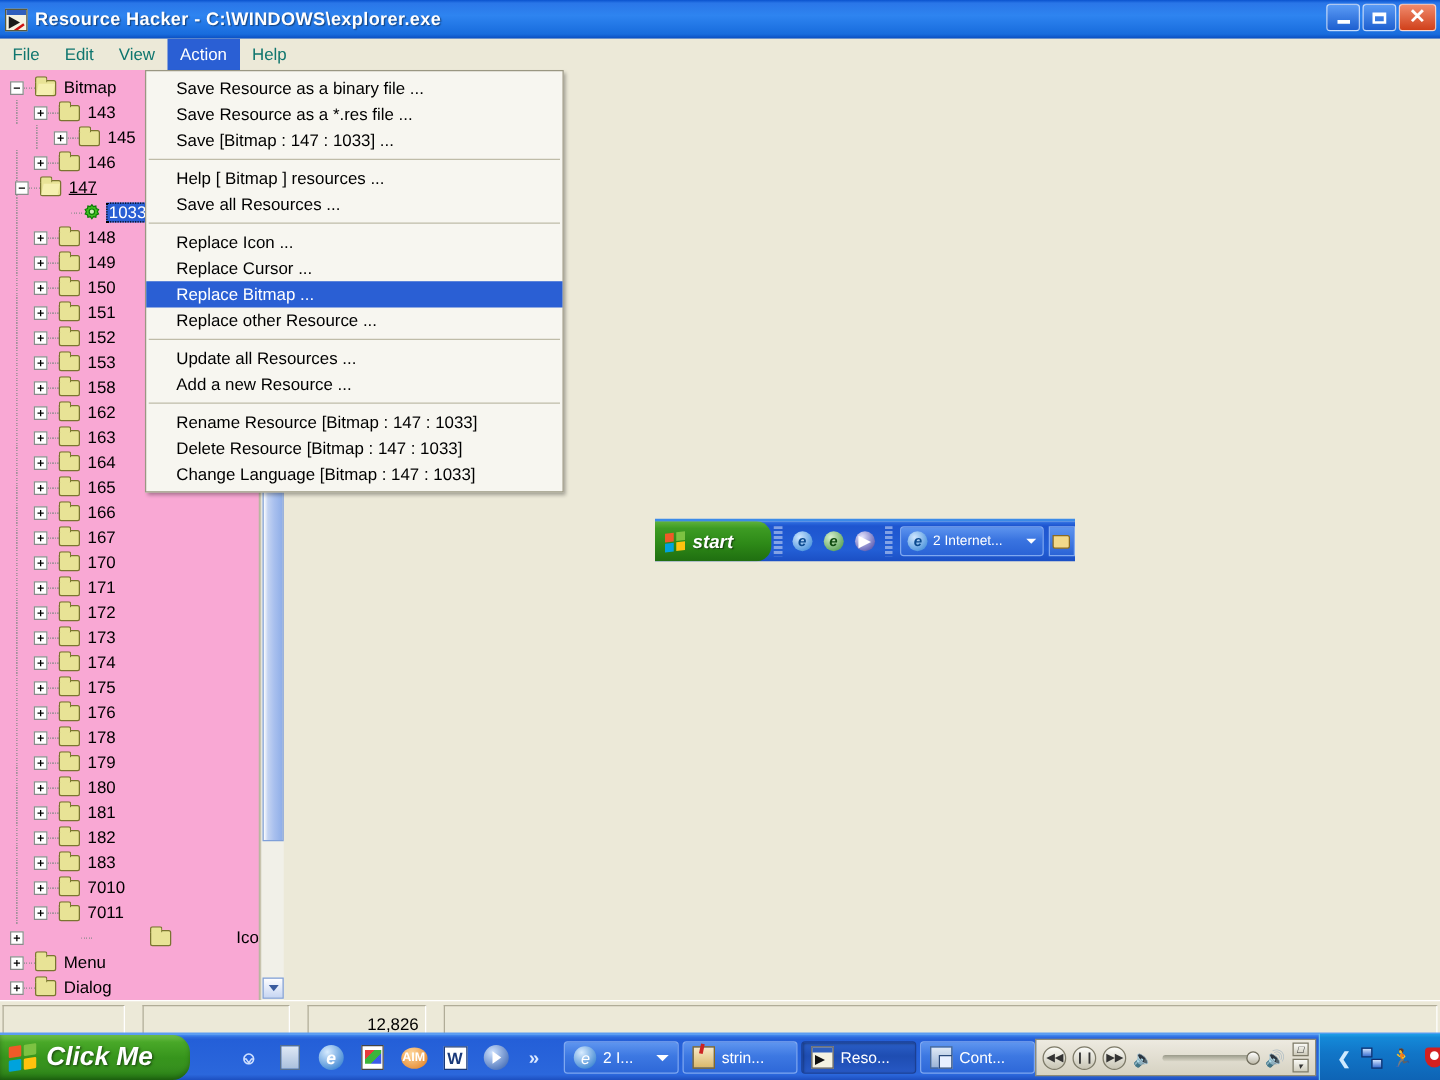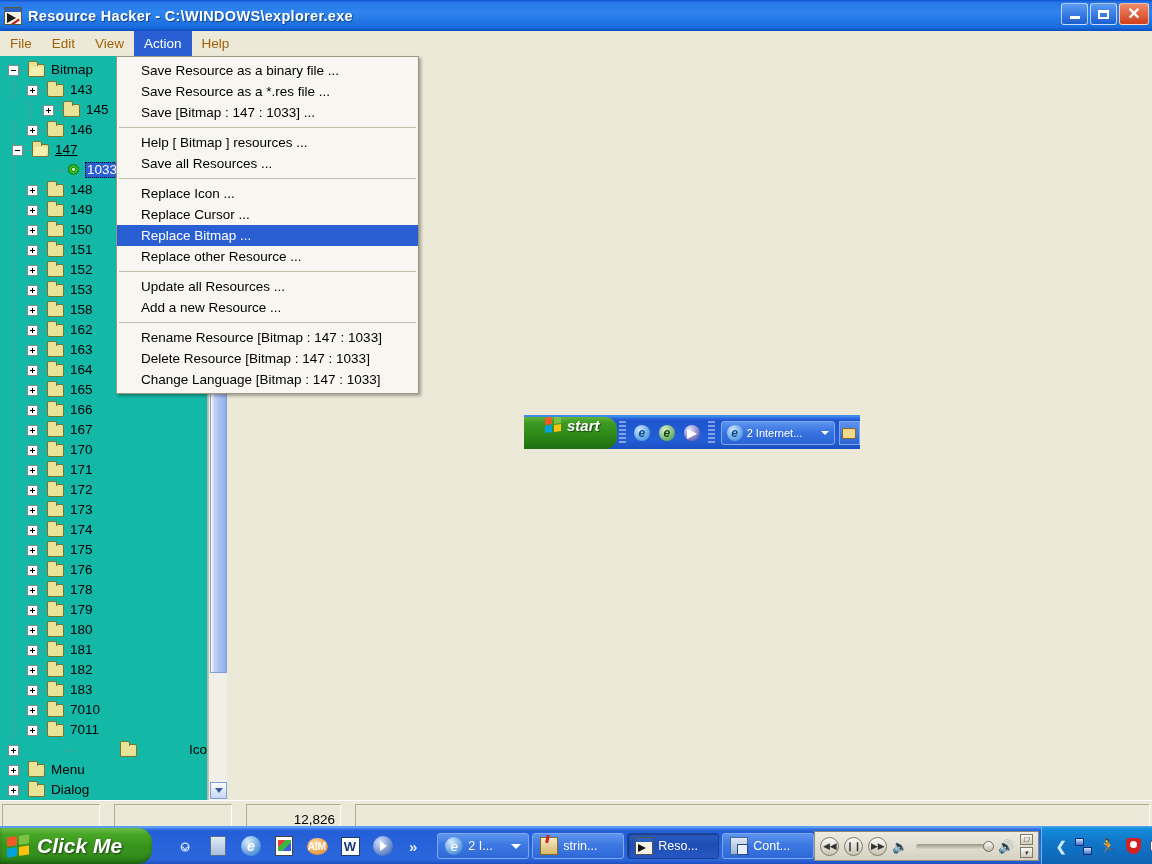--- a/index.html
+++ b/index.html
@@ -40,29 +40,29 @@
   .wbtn .min { width: 10px; height: 3px; background: #fff; margin-top: 7px; }
   .wbtn .max { width: 11px; height: 9px; border: 2px solid #fff; border-top-width: 3px; }
   .wbtn .x { color: #fff; font-size: 16px; font-weight: bold; line-height: 14px; }
 
   
   .menubar {
     position: absolute; left: 0; top: 31px; width: 1152px; height: 25px;
     background: #ECE9D8; display: flex; align-items: stretch;
   }
   .menu-item {
-    display: flex; align-items: center; padding: 0 10px; font-size: 13.5px; color: #a16207;
+    display: flex; align-items: center; padding: 0 10px; font-size: 13.5px; color: #0f766e;
     cursor: default; white-space: nowrap;
   }
   .menu-item.active { background: #2A5FD4; color: #fff; }
 
   
   .treepanel {
     position: absolute; left: 0; top: 56px; width: 208px; height: 744px;
-    background: #14b8a6; overflow: hidden; border-right: 1px solid #b9b5a0;
+    background: #f9a8d4; overflow: hidden; border-right: 1px solid #b9b5a0;
   }
   .tree { position: relative; padding-top: 4px; font-size: 13.5px; color: #000; }
   .tnode { position: relative; height: 20px; display: flex; align-items: center; white-space: nowrap; }
   .tnode .guide {
     position: absolute; left: 13px; top: 0; width: 1px; height: 20px;
     background: repeating-linear-gradient(to bottom,#8a8a8a 0,#8a8a8a 1px,transparent 1px,transparent 2px);
   }
   .expander {
     width: 11px; height: 11px; border: 1px solid #8a8a8a; background: #fff;
     position: relative; flex: 0 0 11px; z-index: 2;
@@ -123,21 +123,21 @@
   
   .bmp-preview {
     position: absolute; left: 296px; top: 359px; width: 336px; height: 34px;
     background: linear-gradient(to bottom,#3d7ce8 0,#2763d9 6%,#1E55CF 12%,#235FD6 70%,#1B4FC4 100%);
     border-top: 2px solid #3C8BE8;
     display: flex; align-items: stretch; overflow: hidden;
   }
   .bp-start {
     width: 96px; position: relative;
     background: linear-gradient(to bottom,#5FB23B 0,#3D9B23 18%,#2E8A18 55%,#1F6E10 100%);
-    border-radius: 0 12px 12px 0; display: flex; align-items: flex-start; padding-left: 21px;
+    border-radius: 0 12px 12px 0; display: flex; align-items: center; padding-left: 8px;
   }
   .bp-flag { width: 16px; height: 15px; display: grid; grid-template-columns: 1fr 1fr; grid-template-rows: 1fr 1fr; gap: 1.5px; transform: skewY(-7deg); }
   .bp-flag i { display: block; }
   .bp-flag i:nth-child(1){background:#F05A28}.bp-flag i:nth-child(2){background:#7DC242}
   .bp-flag i:nth-child(3){background:#00A3DD}.bp-flag i:nth-child(4){background:#FFC20E}
   .bp-start span {
     color: #fff; font-size: 15px; font-weight: bold; font-style: italic;
     margin-left: 6px; text-shadow: 1px 1px 1px rgba(0,0,0,.5);
   }
   .bp-grip { width: 7px; background: repeating-linear-gradient(to bottom,rgba(255,255,255,.55) 0 2px,transparent 2px 4px); opacity:.8; margin: 4px 2px; }
@@ -154,21 +154,21 @@
   .bp-task span { color: #fff; font-size: 11px; white-space: nowrap; }
   .bp-caret { margin-left: auto; width: 0; height: 0; border-left: 4px solid transparent; border-right: 4px solid transparent; border-top: 4px solid #fff; }
   .bp-folder {
     margin-left: 4px; width: 22px; height: 24px; align-self: center; display:flex; align-items:center; justify-content:center;
     background: linear-gradient(to bottom,#5C93EE,#2A63D6); border: 1px solid #7FA8F0;
   }
   .bp-folder i { display:block; width: 14px; height: 11px; background:#F2D98A; border:1px solid #8a6a20; border-radius:0 2px 2px 2px; }
 
   
   .dropdown {
-    position: absolute; left: 116px; top: 56px; width: 303px;
+    position: absolute; left: 116px; top: 56px; width: 335px;
     background: #F7F6F0; border: 1px solid #9a9782;
     box-shadow: 2px 2px 3px rgba(0,0,0,.32); padding: 3px 0; z-index: 50;
   }
   .di {
     height: 21px; display: flex; align-items: center; padding-left: 24px;
     font-size: 13.5px; color: #000; white-space: nowrap; cursor: default;
   }
   .di.hl { background: #2A5FD4; color: #fff; }
   .dsep { height: 1px; background: #BFBCA8; margin: 4px 2px 4px 2px; }
 
@@ -183,21 +183,21 @@
   .sb4 { flex: 1; }
   .sb3 span { font-size: 13.5px; }
 
   
   .taskbar {
     position: absolute; left: 0; top: 826px; width: 1152px; height: 38px;
     background: linear-gradient(to bottom,#4389EE 0,#2E6BDE 5%,#245FD8 10%,#2B67DC 88%,#1D4FC0 100%);
     border-top: 2px solid #5C9DF2; display: flex; align-items: center;
   }
   .tb-start {
-    height: 36px; min-width: 152px; margin-right: 8px;
+    height: 36px; min-width: 152px; margin-right: 22px;
     background: linear-gradient(to bottom,#6FC04A 0,#49A828 16%,#36941C 52%,#23781230 100%),
                 linear-gradient(to bottom,#6FC04A,#237812);
     border-radius: 0 14px 14px 0; display: flex; align-items: center; padding: 0 16px 0 7px;
     box-shadow: inset 0 -2px 4px rgba(0,0,0,.25);
   }
   .tb-flag { width: 22px; height: 20px; display: grid; grid-template-columns: 1fr 1fr; grid-template-rows: 1fr 1fr; gap: 2px; transform: skewY(-8deg); }
   .tb-flag i { display: block; border-radius: 1px; }
   .tb-flag i:nth-child(1){background:#F05A28}.tb-flag i:nth-child(2){background:#7DC242}
   .tb-flag i:nth-child(3){background:#00A3DD}.tb-flag i:nth-child(4){background:#FFC20E}
   .tb-start span {

